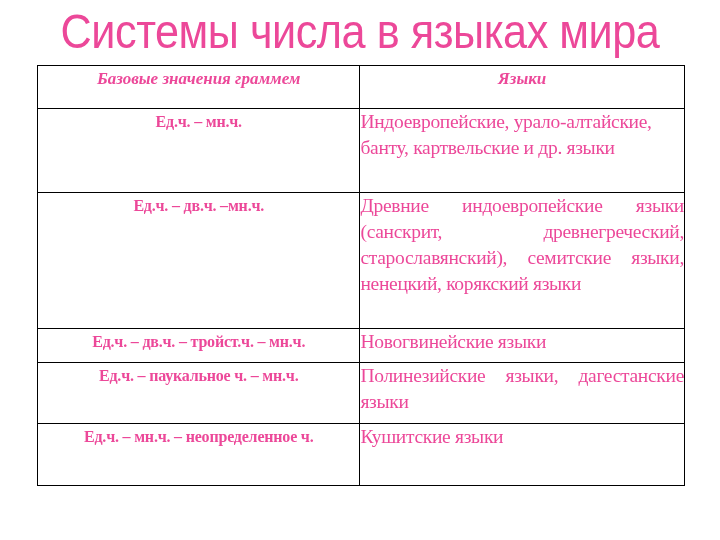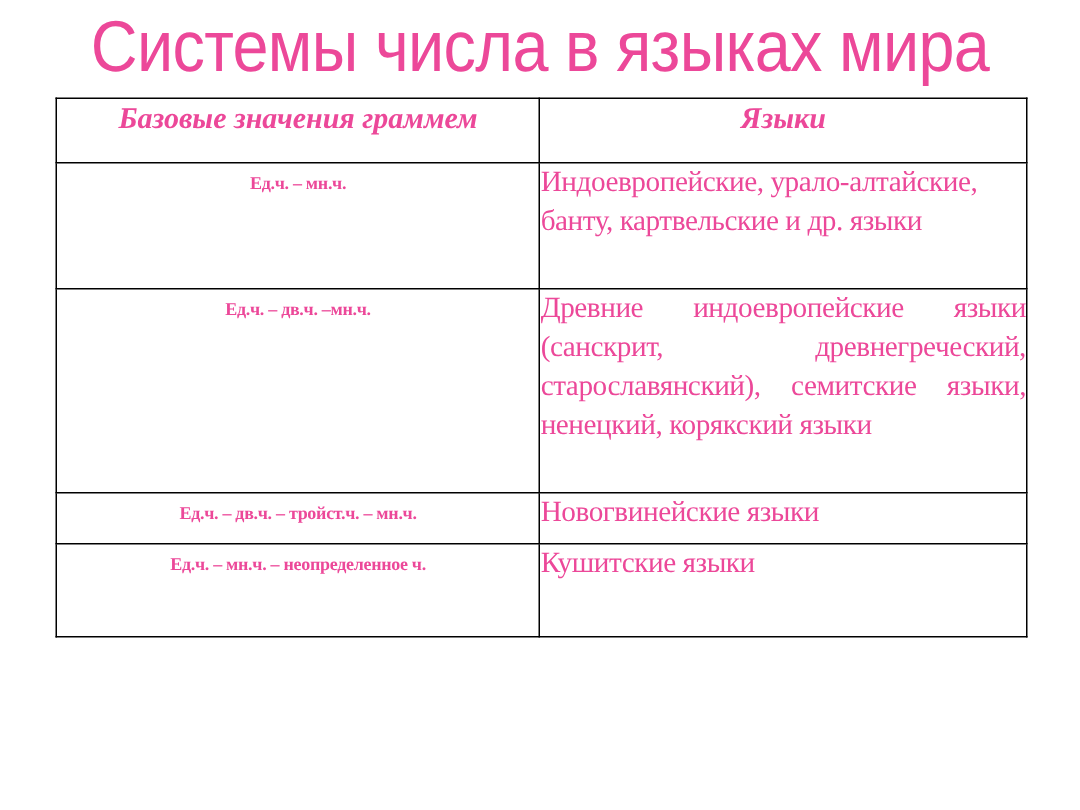--- a/index.html
+++ b/index.html
@@ -47,27 +47,27 @@
       padding: 0;
     }
     col.c1 { width: 323px; }
     col.c2 { width: 325px; }
     .hdr th {
       height: 42px;
       font-weight: bold;
       font-style: italic;
       text-align: center;
       vertical-align: middle;
-      font-size: 20px;
+      font-size: 17px;
     }
     td.gram {
       font-weight: bold;
       text-align: center;
       padding: 3px 3px 0 3px;
-      font-size: 12px;
+      font-size: 16px;
       letter-spacing: -0.2px;
     }
     td.lang {
       padding: 3px 8px 0 8px;
       font-size: 19.5px;
       letter-spacing: -0.3px;
     }
     td.lang.center { text-align: left; }
     td.lang.justify { text-align: justify; text-align-last: left; margin-top: 25px; }
     tr.r1 td { height: 83px; }
@@ -97,19 +97,23 @@
       <td class="lang center">Индоевропейские, урало-алтайские, банту, картвельские и др. языки</td>
     </tr>
     <tr class="r2">
       <td class="gram">Ед.ч. – дв.ч. –мн.ч.</td>
       <td class="lang justify">Древние индоевропейские языки (санскрит, древнегреческий, старославянский), семитские языки, ненецкий, корякский языки</td>
     </tr>
     <tr class="r3">
       <td class="gram">Ед.ч. – дв.ч. – тройст.ч. – мн.ч.</td>
       <td class="lang">Новогвинейские языки</td>
     </tr>
+    <tr class="r4">
+      <td class="gram">Ед.ч. – паукальное ч. – мн.ч.</td>
+      <td class="lang justify">Полинезийские языки, дагестанские языки</td>
+    </tr>
     <tr class="r5">
       <td class="gram">Ед.ч. – мн.ч. – неопределенное ч.</td>
       <td class="lang">Кушитские языки</td>
     </tr>
   </tbody>
     </table>
 </div>
 
 </body></html>

